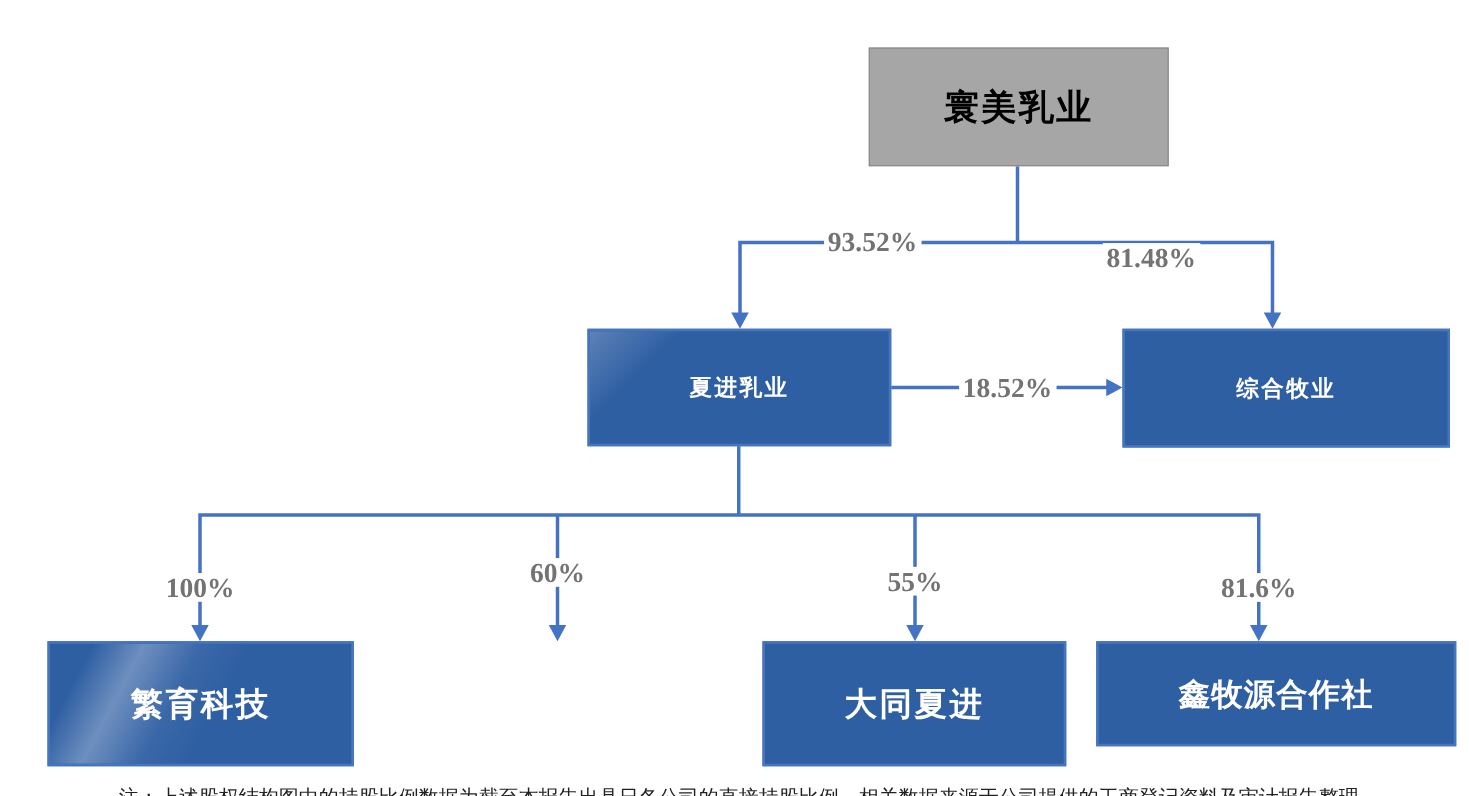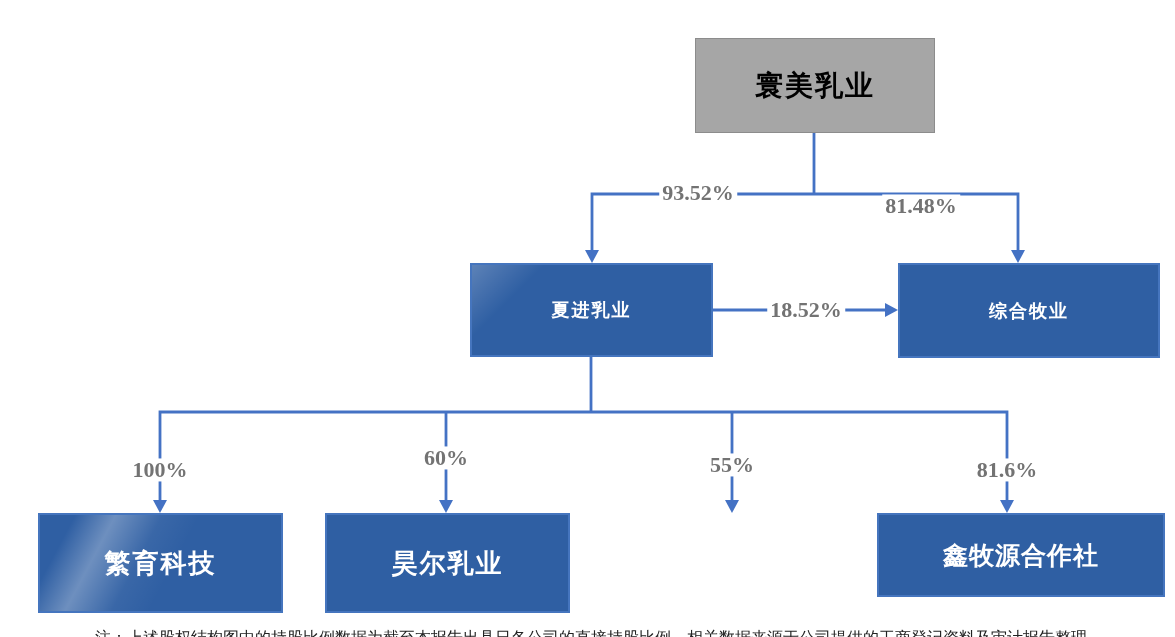--- a/index.html
+++ b/index.html
@@ -108,22 +108,22 @@
   </svg>
 
   <div class="node gray" id="node-huanmei">寰美乳业</div>
 
   <div class="node blue" id="node-xiajin">夏进乳业</div>
 
   <div class="node blue" id="node-zonghe">综合牧业</div>
 
   <div class="node blue" id="node-fanyu">繁育科技</div>
 
-  <div class="node blue" id="node-haoer">昊尔乳业</div>
 
+  <div class="node blue" id="node-datong">大同夏进</div>
 
   <div class="node blue" id="node-xinmuyuan">鑫牧源合作社</div>
 
   <div class="pct" id="pct-xiajin">93.52%</div>
 
   <div class="pct" id="pct-zonghe">81.48%</div>
 
   <div class="pct" id="pct-cross">18.52%</div>
 
   <div class="pct" id="pct-fanyu">100%</div>

